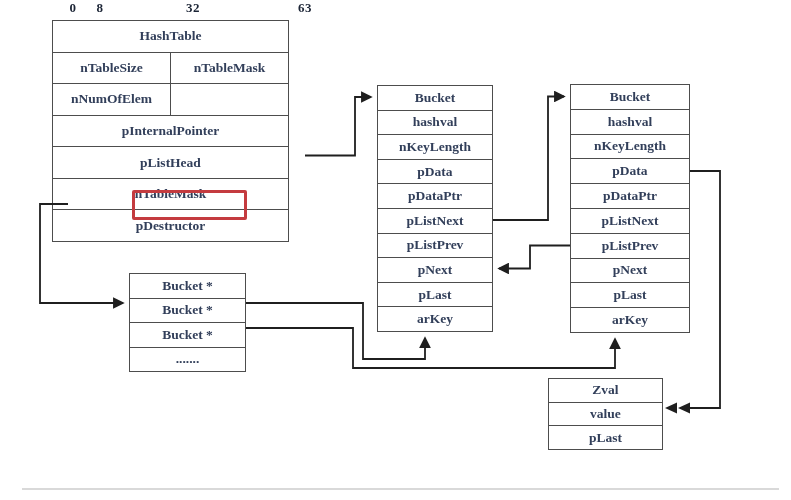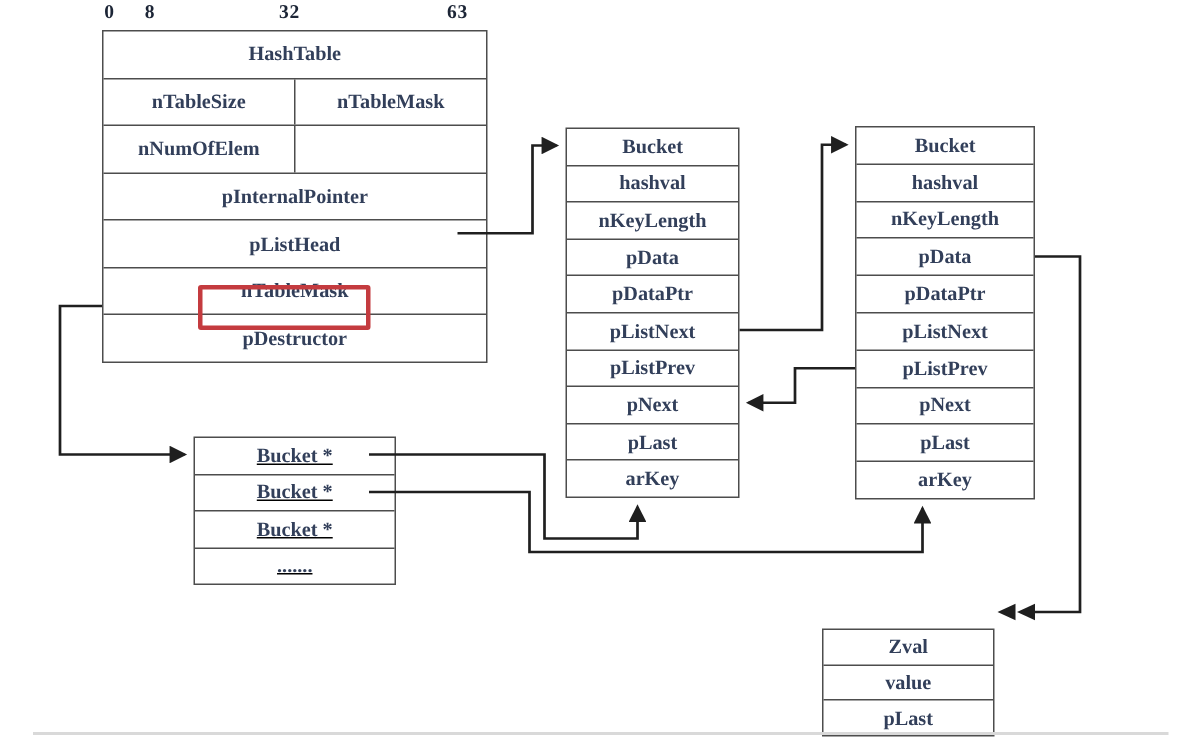--- a/index.html
+++ b/index.html
@@ -48,21 +48,21 @@
 </head>
 <body>
 
 <div class="stage">
 
   <span class="tick" style="left:73px">0</span>
   <span class="tick" style="left:100px">8</span>
   <span class="tick" style="left:193px">32</span>
   <span class="tick" style="left:305px">63</span>
 
-  <div class="box" style="left:68px;top:20px;width:257px;height:222px;">
+  <div class="box" style="left:52px;top:20px;width:237px;height:222px;">
     <div class="row">
       <div class="cell">HashTable</div>
     </div>
     <div class="row">
       <div class="cell cr">nTableSize</div>
       <div class="cell">nTableMask</div>
     </div>
     <div class="row">
       <div class="cell cr">nNumOfElem</div>
       <div class="cell"></div>
@@ -142,36 +142,36 @@
         <div class="cell">pNext</div>
       </div>
     <div class="row">
         <div class="cell">pLast</div>
       </div>
     <div class="row">
         <div class="cell">arKey</div>
       </div>
   </div>
 
-  <div class="box" style="left:129px;top:291px;width:135px;height:99px;text-decoration:underline;">
+  <div class="box" style="left:129px;top:273px;width:117px;height:99px;">
     <div class="row">
         <div class="cell">Bucket *</div>
       </div>
     <div class="row">
         <div class="cell">Bucket *</div>
       </div>
     <div class="row">
         <div class="cell">Bucket *</div>
       </div>
     <div class="row">
         <div class="cell">.......</div>
       </div>
   </div>
 
-  <div class="box" style="left:548px;top:419px;width:115px;height:72px;">
+  <div class="box" style="left:548px;top:378px;width:115px;height:72px;">
     <div class="row">
         <div class="cell">Zval</div>
       </div>
     <div class="row">
         <div class="cell">value</div>
       </div>
     <div class="row">
         <div class="cell">pLast</div>
       </div>
   </div>

